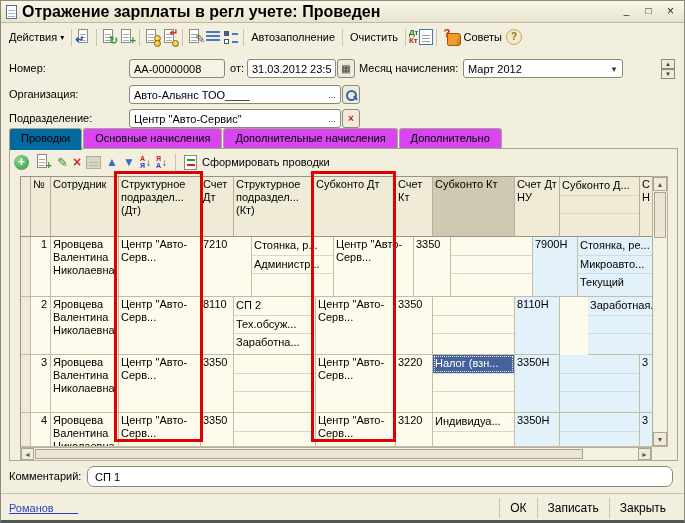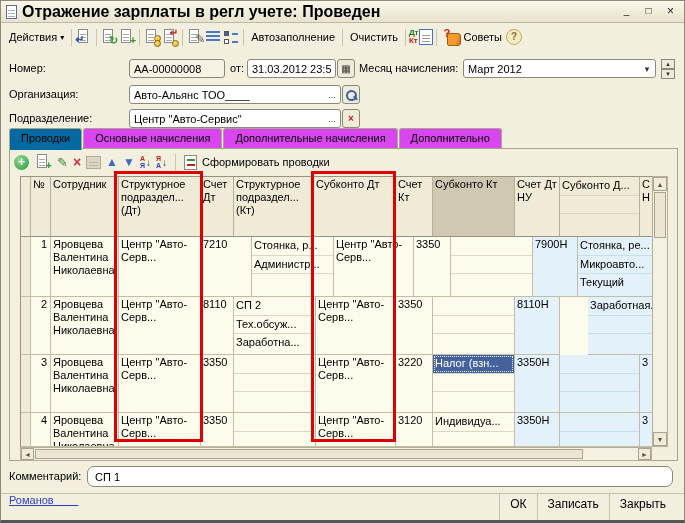--- a/index.html
+++ b/index.html
@@ -109,21 +109,21 @@
 .hthumb{position:absolute;left:14px;top:1px;width:548px;height:10px;background:#EAE6D2;border:1px solid #A9A48D;cursor:pointer}
 
 
 .redbox{position:absolute;border:3px solid #E00000;z-index:6;pointer-events:none}
 #rb1{left:113px;top:170px;width:89px;height:271px}
 #rb2{left:310px;top:170px;width:85px;height:271px}
 
 
 .cfld{position:absolute;left:86px;top:465px;width:586px;height:21px;background:#fff;border:1px solid #8D8979;border-radius:7px;display:flex}
 .cfld input{flex:1;border:0;outline:0;background:transparent;font:11px "Liberation Sans",sans-serif;padding:0 7px}
-.fbar{position:absolute;left:0;top:492px;width:100%;height:28px;border-top:1px solid #C6C2AC;display:flex;padding:0 8px}
+.fbar{position:absolute;left:0;top:492px;width:100%;height:28px;border-top:1px solid #C6C2AC;display:flex;align-items:center;padding:0 8px}
 .author{color:#2B3FC4;text-decoration:underline;cursor:pointer}
 .fspace{flex:1}
 .fbtn{padding:3px 10px;cursor:pointer;font-size:12px;border-left:1px solid #C6C2AC;white-space:nowrap}
 .fbtn.ok{font-weight:normal}
 </style>
 </head>
 <body>
 
 <div id="win">
 
@@ -214,21 +214,21 @@
       <input value="АА-00000008" style="">
     </div>
   <span class="flabel" style="left:229px;top:61px">от:</span>
   <div class="fld" style="left:246px;top:58px;width:89px">
       <input value="31.03.2012 23:59:59" style="">
     </div>
   <span class="sqbtn" style="left:336px;top:58px">
       <span>▦</span>
     </span>
   <span class="flabel" style="left:358px;top:61px">Месяц начисления:</span>
-  <div class="fld" style="left:462px;top:58px;width:193px">
+  <div class="fld" style="left:462px;top:58px;width:160px">
       <input value="Март 2012" style="">
       <span class="inbtn">
         <span>▾</span>
       </span>
     </div>
   <span class="spin" style="left:660px;top:58px">
       <span>▲</span>
       <span>▼</span>
     </span>
 

